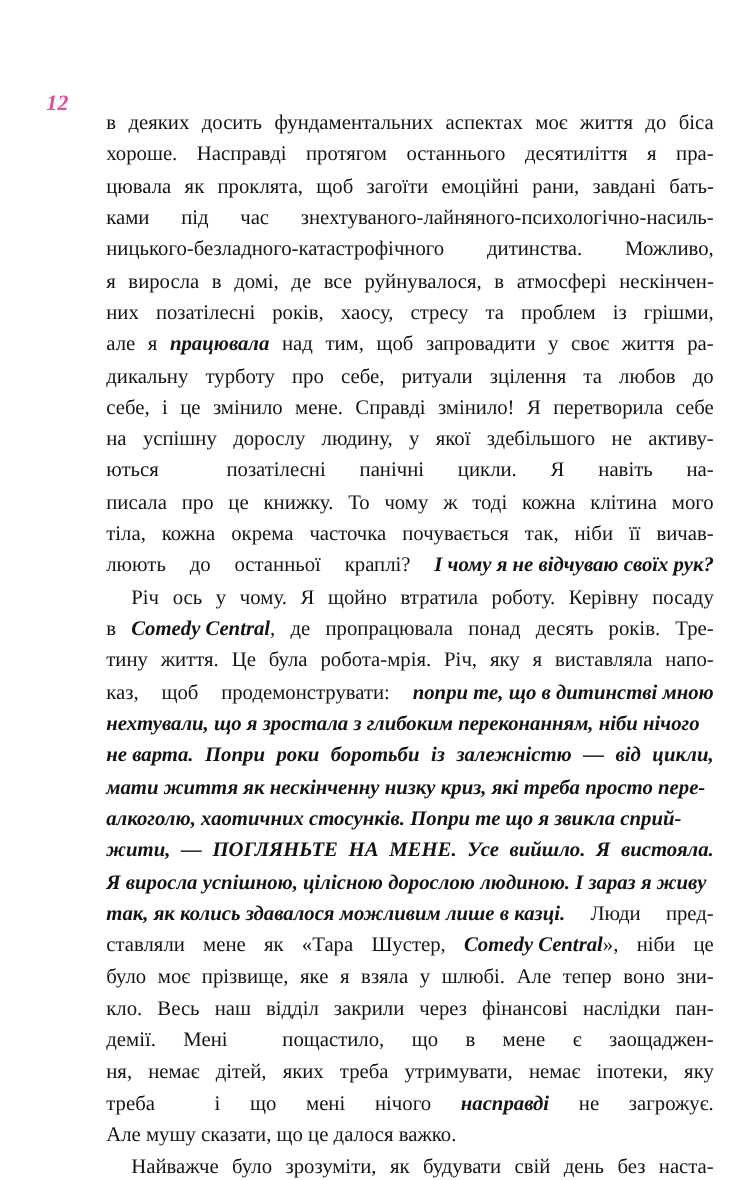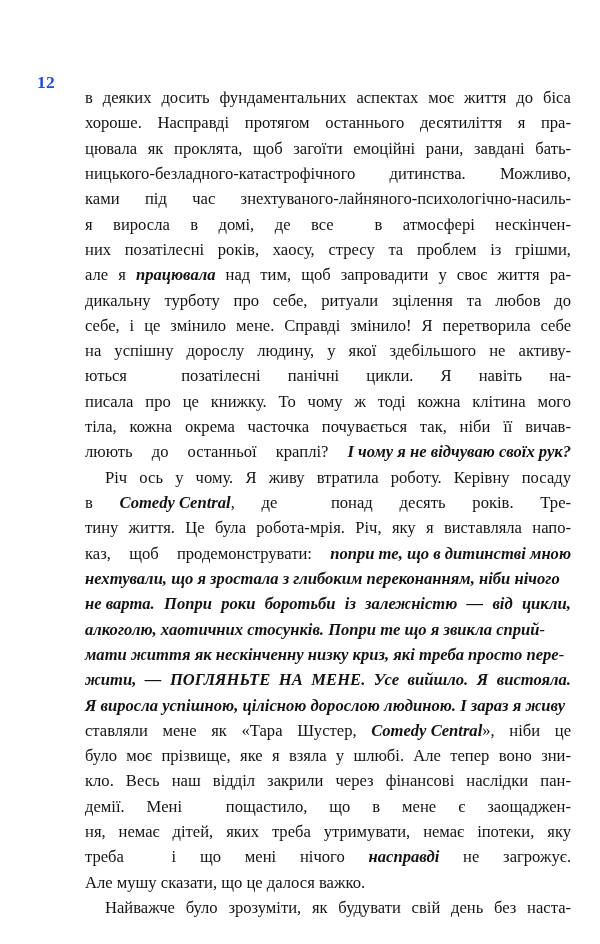--- a/index.html
+++ b/index.html
@@ -27,21 +27,22 @@
 
   
   #folio {
     position: absolute;
     left: 37px;
     top: 74px;
     font-size: 17.5px;
     font-weight: bold;
     letter-spacing: 0.3px;
     line-height: 1;
-    color: #1d4ed8;
+    color: #ec4899;
+    font-style: italic;
   }
 
   
   #column {
     position: absolute;
     left: 85px;
     top: 85px;
     width: 486px;
   }
 
@@ -70,20 +71,21 @@
   }
 
   
   .ln.s {
     display: block;
   }
 
   
   .ln.ind {
     padding-left: 20px;
+    justify-content: flex-end;
   }
   .ln.ind.j {
     width: 466px;
   }
 
   i, .it {
     font-style: italic;
     font-weight: bold;
   }
 </style>
@@ -142,48 +144,49 @@
         <span class="sp"></span>
         <span class="w">емоційні</span>
         <span class="sp"></span>
         <span class="w">рани,</span>
         <span class="sp"></span>
         <span class="w">завдані</span>
         <span class="sp"></span>
         <span class="w">бать-</span>
       </div>
       <div class="ln j">
+        <span class="w">ками</span>
+        <span class="sp"></span>
+        <span class="w">під</span>
+        <span class="sp"></span>
+        <span class="w">час</span>
+        <span class="sp"></span>
+        <span class="w">знехтуваного-лайняного-психологічно-насиль-</span>
+      </div>
+      <div class="ln j">
         <span class="w">ницького-безладного-катастрофічного</span>
         <span class="sp"></span>
         <span class="w">дитинства.</span>
         <span class="sp"></span>
         <span class="w">Можливо,</span>
       </div>
       <div class="ln j">
-        <span class="w">ками</span>
-        <span class="sp"></span>
-        <span class="w">під</span>
-        <span class="sp"></span>
-        <span class="w">час</span>
-        <span class="sp"></span>
-        <span class="w">знехтуваного-лайняного-психологічно-насиль-</span>
-      </div>
-      <div class="ln j">
         <span class="w">я</span>
         <span class="sp"></span>
         <span class="w">виросла</span>
         <span class="sp"></span>
         <span class="w">в</span>
         <span class="sp"></span>
         <span class="w">домі,</span>
         <span class="sp"></span>
         <span class="w">де</span>
         <span class="sp"></span>
         <span class="w">все</span>
         <span class="sp"></span>
+        <span class="w">руйнувалося,</span>
         <span class="sp"></span>
         <span class="w">в</span>
         <span class="sp"></span>
         <span class="w">атмосфері</span>
         <span class="sp"></span>
         <span class="w">нескінчен-</span>
       </div>
       <div class="ln j">
         <span class="w">них</span>
         <span class="sp"></span>
@@ -358,37 +361,38 @@
         <span class="w">Річ</span>
         <span class="sp"></span>
         <span class="w">ось</span>
         <span class="sp"></span>
         <span class="w">у</span>
         <span class="sp"></span>
         <span class="w">чому.</span>
         <span class="sp"></span>
         <span class="w">Я</span>
         <span class="sp"></span>
-        <span class="w">живу</span>
+        <span class="w">щойно</span>
         <span class="sp"></span>
         <span class="w">втратила</span>
         <span class="sp"></span>
         <span class="w">роботу.</span>
         <span class="sp"></span>
         <span class="w">Керівну</span>
         <span class="sp"></span>
         <span class="w">посаду</span>
       </div>
       <div class="ln j">
         <span class="w">в</span>
         <span class="sp"></span>
         <span class="w"><i>Comedy Central</i>,</span>
         <span class="sp"></span>
         <span class="w">де</span>
         <span class="sp"></span>
+        <span class="w">пропрацювала</span>
         <span class="sp"></span>
         <span class="w">понад</span>
         <span class="sp"></span>
         <span class="w">десять</span>
         <span class="sp"></span>
         <span class="w">років.</span>
         <span class="sp"></span>
         <span class="w">Тре-</span>
       </div>
       <div class="ln j">
@@ -437,46 +441,53 @@
         <span class="sp"></span>
         <span class="w"><i>залежністю</i></span>
         <span class="sp"></span>
         <span class="w"><i>—</i></span>
         <span class="sp"></span>
         <span class="w"><i>від</i></span>
         <span class="sp"></span>
         <span class="w"><i>цикли,</i></span>
       </div>
       <div class="ln j">
+        <i>мати життя як нескінченну низку криз, які треба просто пере-</i>
+      </div>
+      <div class="ln j">
         <i>алкоголю, хаотичних стосунків. Попри те що я звикла сприй-</i>
       </div>
       <div class="ln j">
-        <i>мати життя як нескінченну низку криз, які треба просто пере-</i>
-      </div>
-      <div class="ln j">
         <span class="w"><i>жити,</i></span>
         <span class="sp"></span>
         <span class="w"><i>—</i></span>
         <span class="sp"></span>
         <span class="w"><i>ПОГЛЯНЬТЕ</i></span>
         <span class="sp"></span>
         <span class="w"><i>НА</i></span>
         <span class="sp"></span>
         <span class="w"><i>МЕНЕ.</i></span>
         <span class="sp"></span>
         <span class="w"><i>Усе</i></span>
         <span class="sp"></span>
         <span class="w"><i>вийшло.</i></span>
         <span class="sp"></span>
         <span class="w"><i>Я</i></span>
         <span class="sp"></span>
         <span class="w"><i>вистояла.</i></span>
       </div>
       <div class="ln j">
         <i>Я виросла успішною, цілісною дорослою людиною. І зараз я живу</i>
+      </div>
+      <div class="ln j">
+        <span class="w"><i>так, як колись здавалося можливим лише в казці.</i></span>
+        <span class="sp"></span>
+        <span class="w">Люди</span>
+        <span class="sp"></span>
+        <span class="w">пред-</span>
       </div>
       <div class="ln j">
         <span class="w">ставляли</span>
         <span class="sp"></span>
         <span class="w">мене</span>
         <span class="sp"></span>
         <span class="w">як</span>
         <span class="sp"></span>
         <span class="w">«Тара</span>
         <span class="sp"></span>

